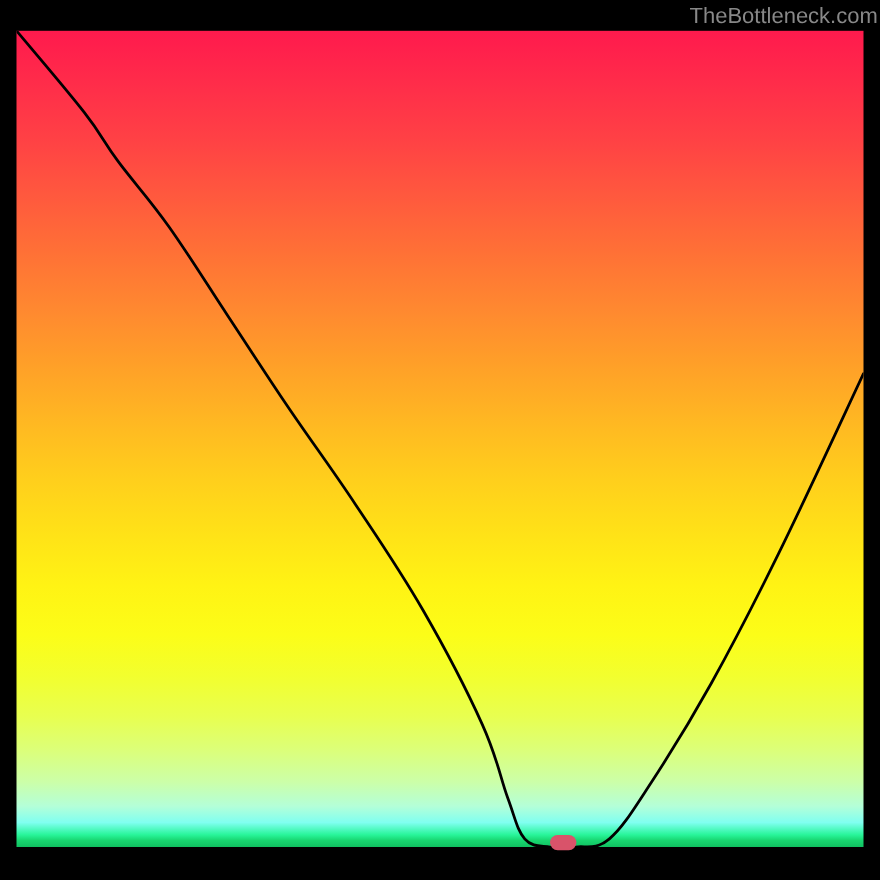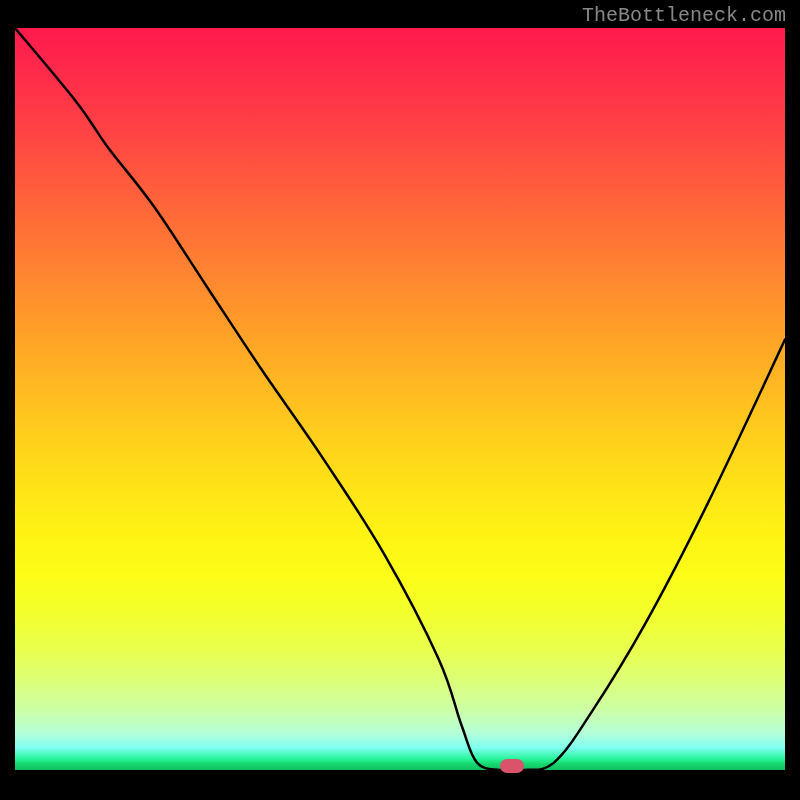--- a/index.html
+++ b/index.html
@@ -6,26 +6,25 @@
   body {
     width: 800px;
     height: 800px;
     background: #000;
     position: relative;
     font-family: Arial, sans-serif;
   }
   .watermark {
     position: absolute;
     top: 4px;
-    right: 14px;
+    right: 2px;
     color: #888;
     font-size: 20px;
     font-weight: 500;
     z-index: 10;
-    font-family: Liberation Mono, monospace;
   }
   .plot-area {
     position: absolute;
     left: 15px;
     top: 28px;
     width: 770px;
     height: 742px;
   }
   .gradient-bg {
     position: absolute;

